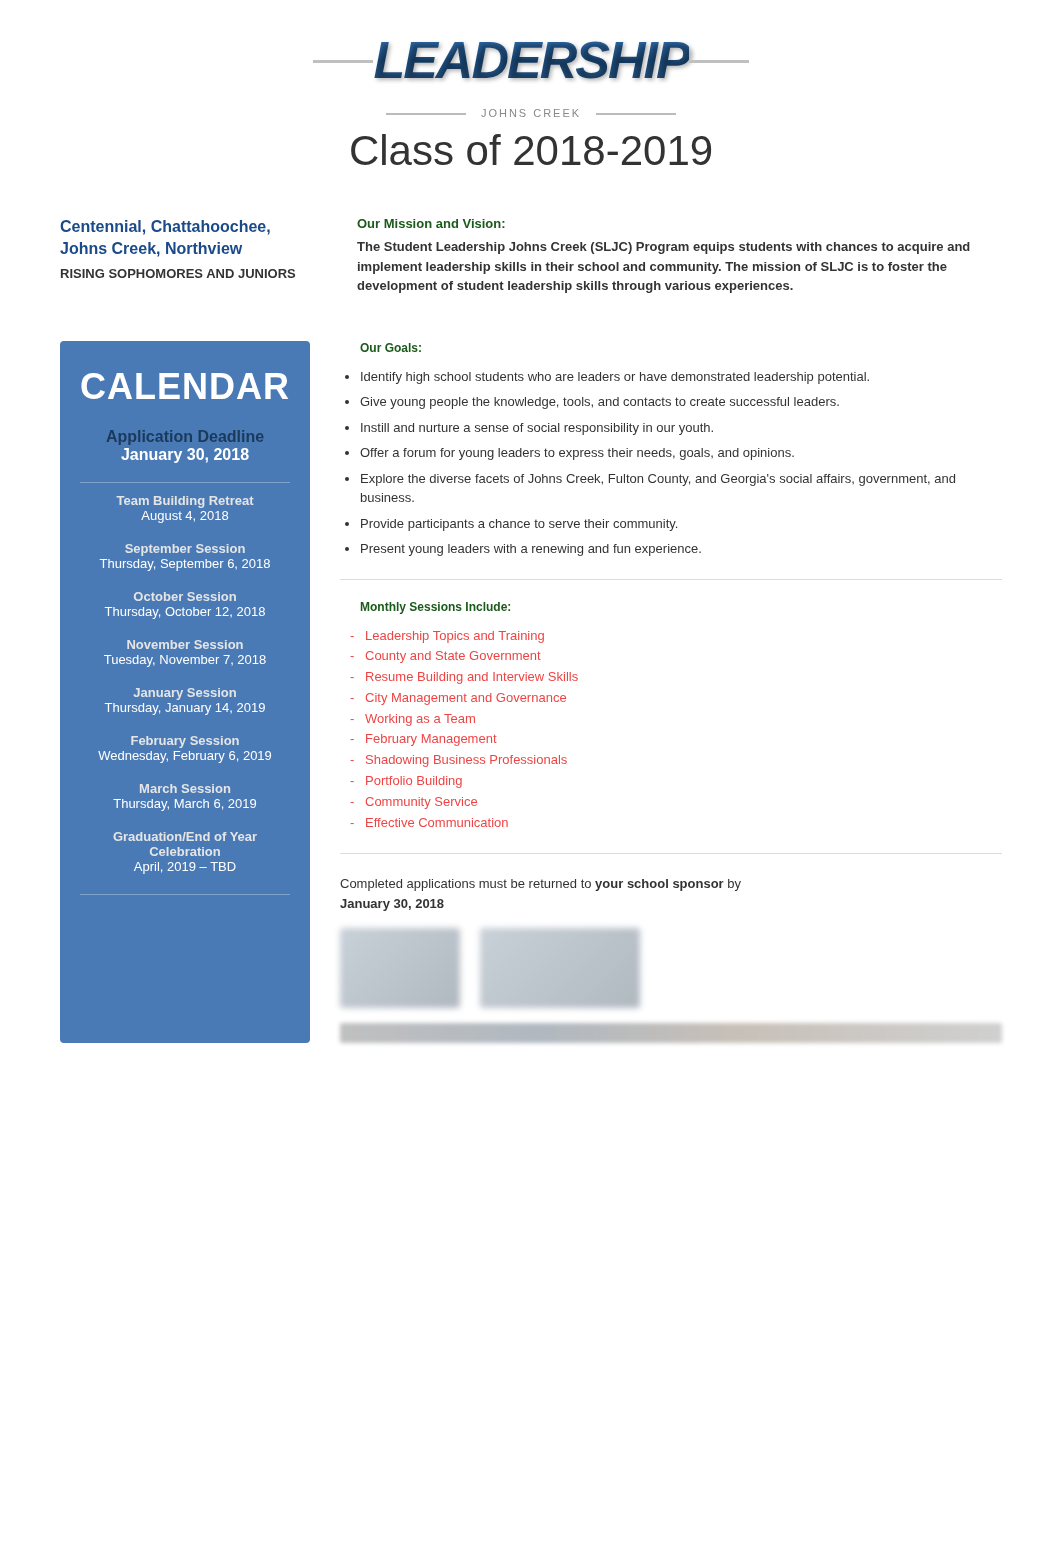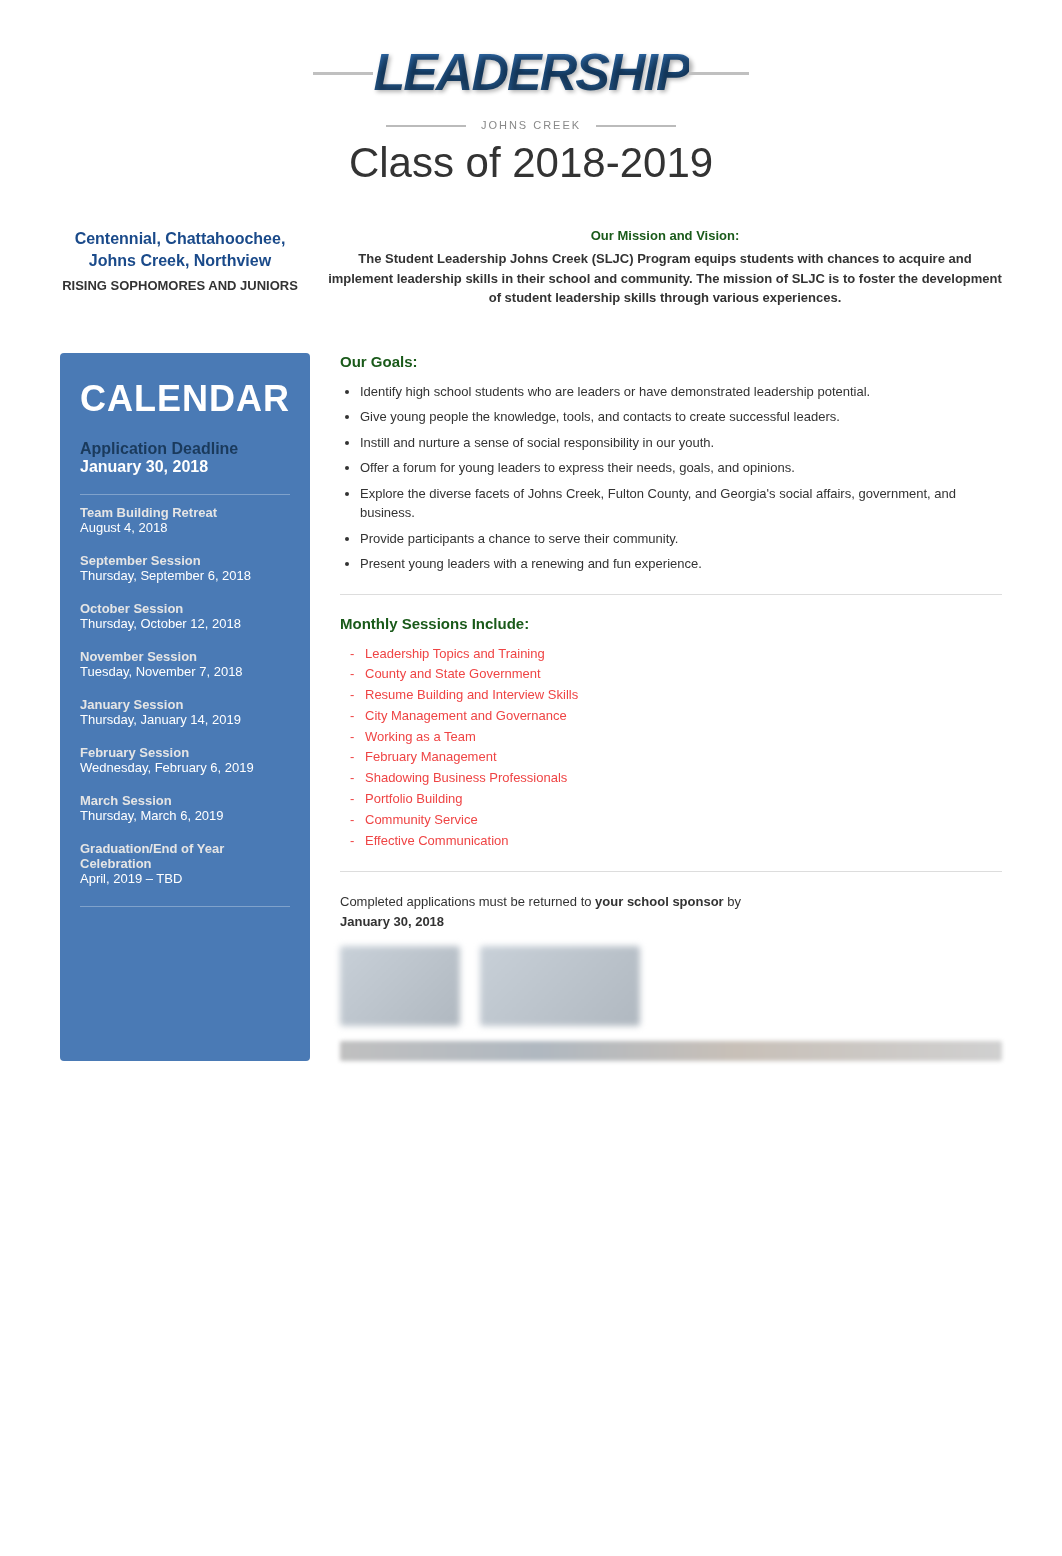--- a/index.html
+++ b/index.html
@@ -7,21 +7,21 @@
       font-family: Arial, sans-serif;
       background: #fff;
       width: 1062px;
       min-height: 1556px;
       color: #333;
     }
     .page {
       width: 1062px;
       min-height: 1556px;
       background: #fff;
-      padding: 42px 60px 60px 60px;
+      padding: 30px 60px 60px 60px;
     }
     
     .header {
       text-align: center;
       margin-bottom: 20px;
     }
     .logo-area {
       display: flex;
       justify-content: center;
       align-items: center;
@@ -66,24 +66,23 @@
     }
     .page-title {
       font-size: 42px;
       font-weight: 300;
       color: #333;
       margin-bottom: 41px;
     }
     
     .intro-section {
       display: flex;
-      gap: 28px;
+      gap: 57px;
       margin-bottom: 25px;
       padding-bottom: 20px;
-      text-align: center;
     }
     .intro-left {
       flex: 0 0 240px;
     }
     .intro-left h2 {
       font-size: 16px;
       font-weight: bold;
       color: #1a4a8a;
       line-height: 1.4;
       margin-bottom: 5px;
@@ -125,21 +124,21 @@
       min-height: 700px;
     }
     .calendar-title {
       font-size: 36px;
       font-weight: bold;
       color: white;
       margin-bottom: 20px;
       letter-spacing: 1px;
     }
     .cal-event {
-      text-align: left;
+      text-align: center;
       margin-bottom: 18px;
     }
     .cal-event-name {
       font-size: 13px;
       font-weight: bold;
       color: #e5e5e5;
     }
     .cal-event-date {
       font-size: 13px;
       color: white;
@@ -157,24 +156,25 @@
     .cal-divider {
       border: none;
       border-top: 1px solid rgba(255,255,255,0.3);
       margin: 10px 0;
     }
     
     .right-content {
       flex: 1;
     }
     .section-title {
-      font-size: 15px;
+      font-size: 12px;
       font-weight: bold;
       color: #1a5a1a;
       margin-bottom: 12px;
+      margin-left: 20px;
     }
     .goals-list {
       list-style: disc;
       padding-left: 20px;
       margin-bottom: 20px;
     }
     .goals-list li {
       font-size: 13px;
       color: #333;
       line-height: 1.5;

